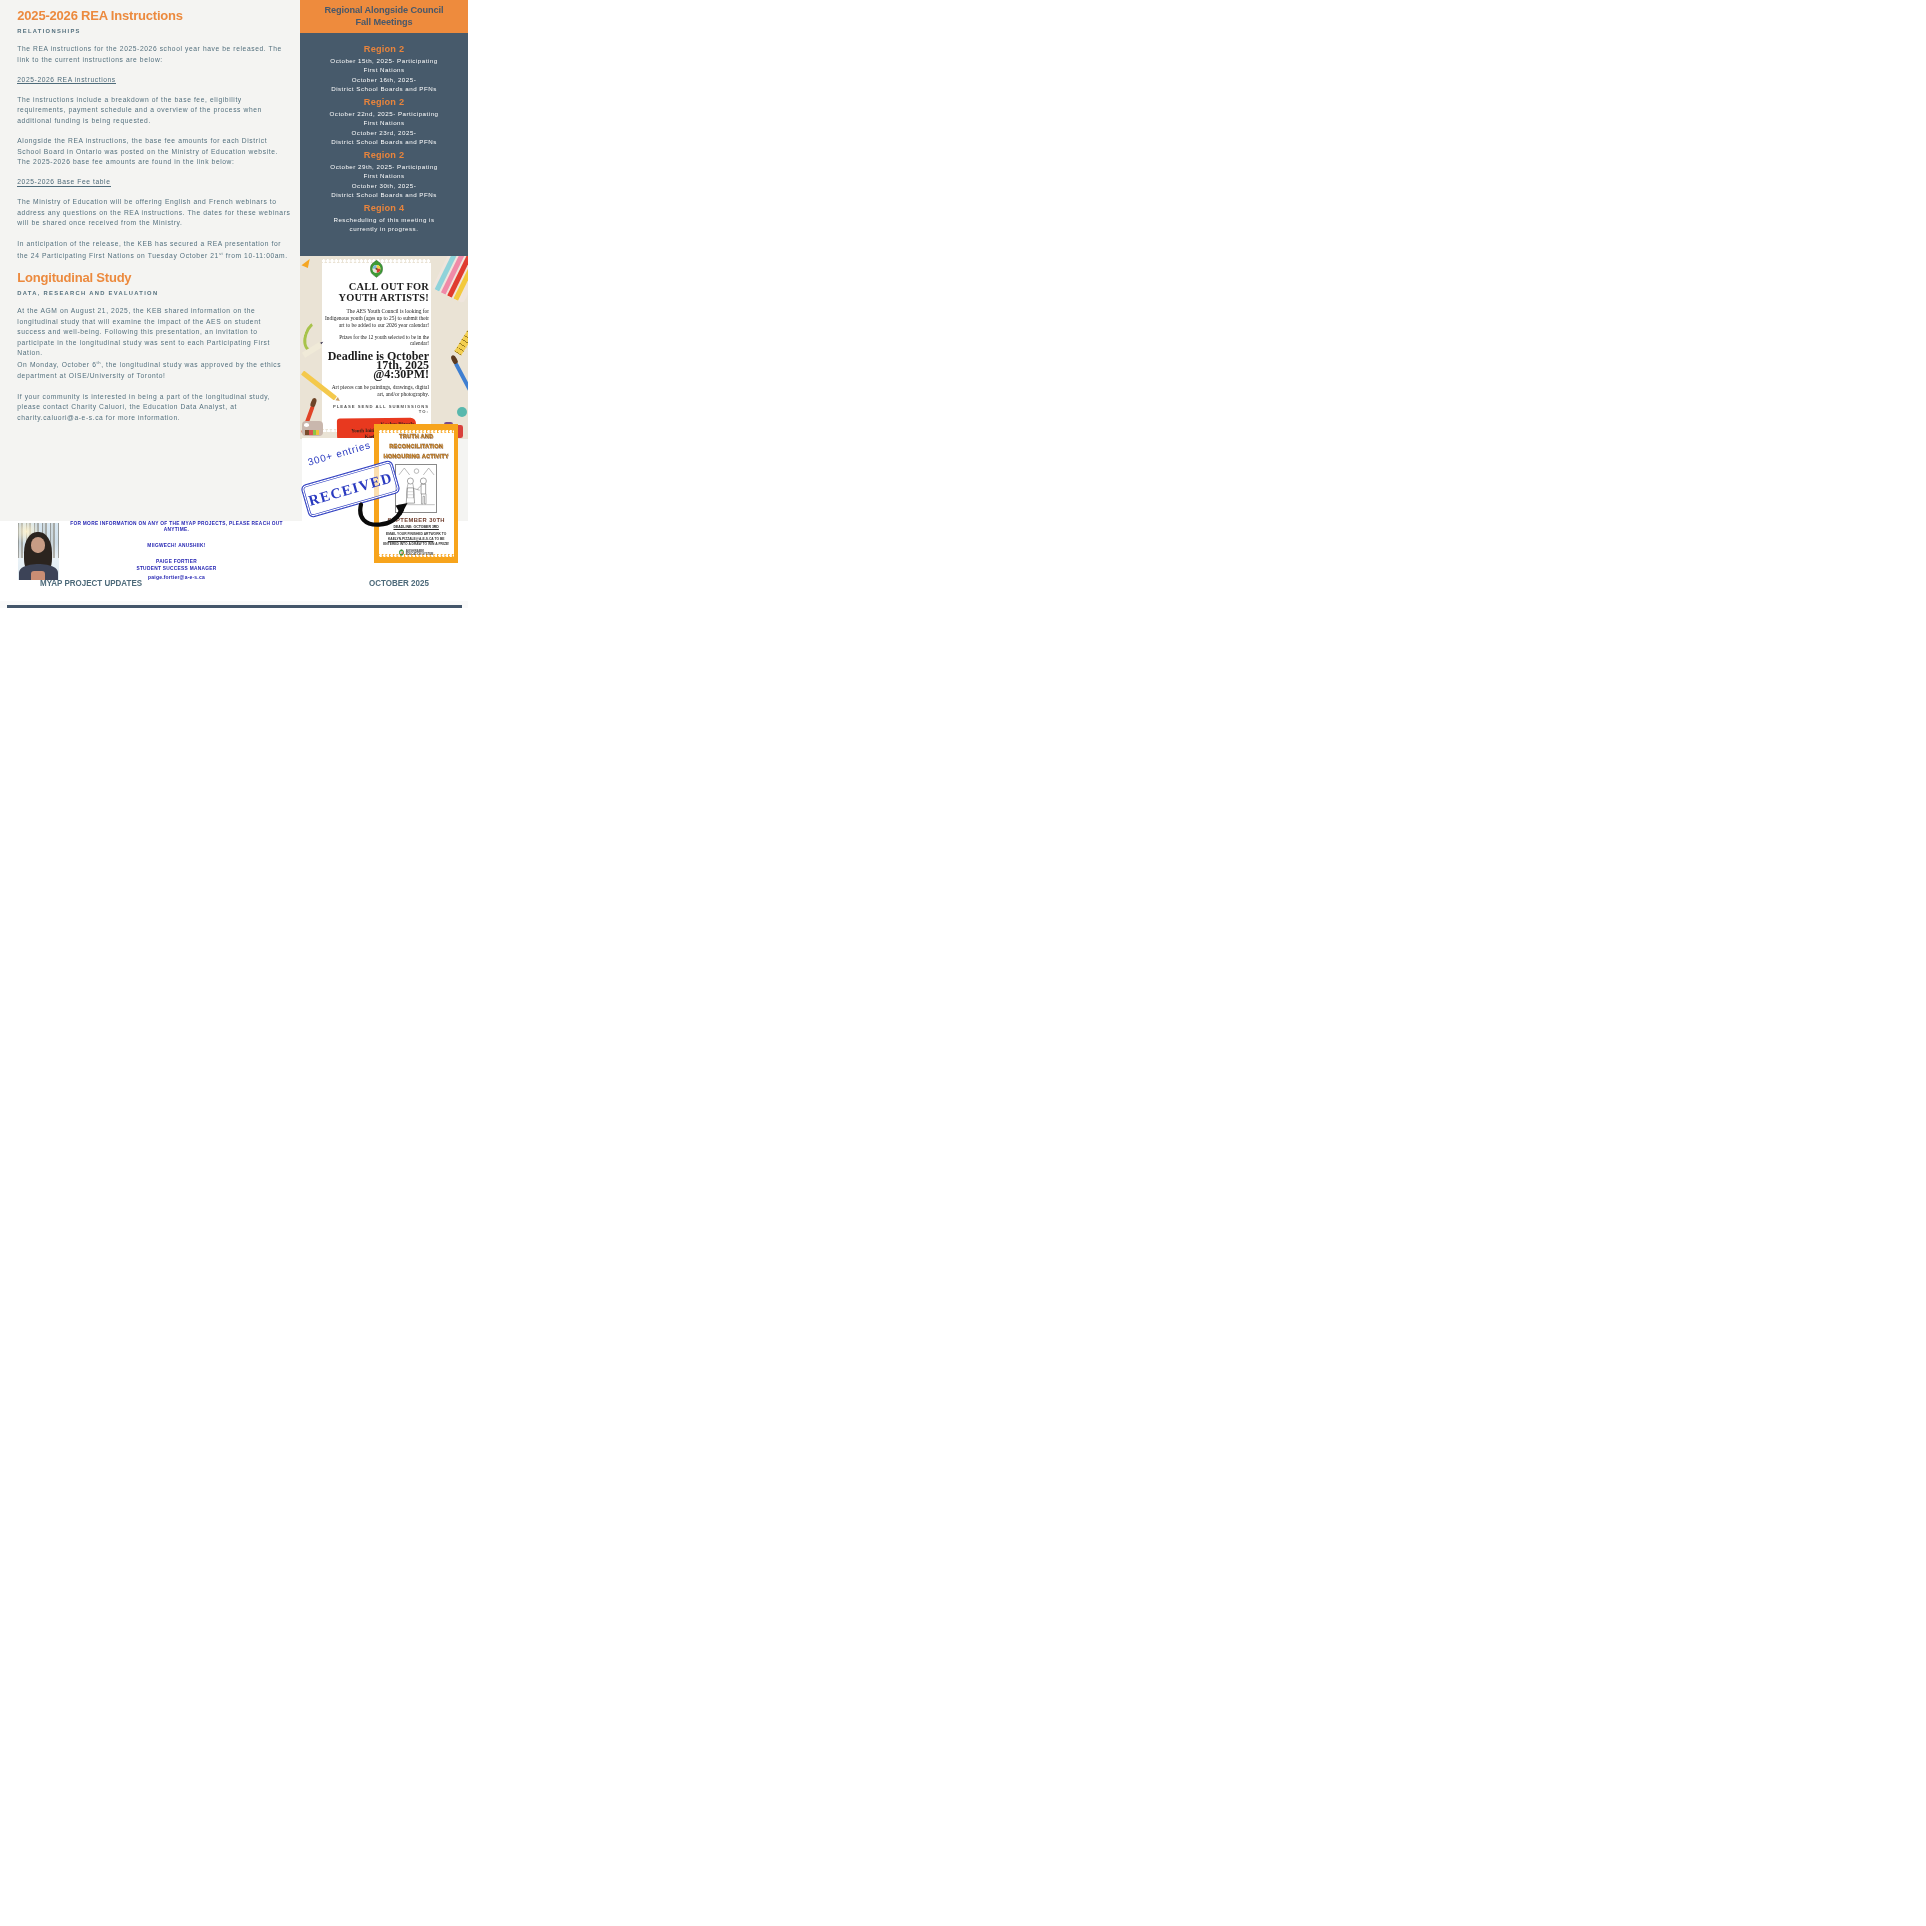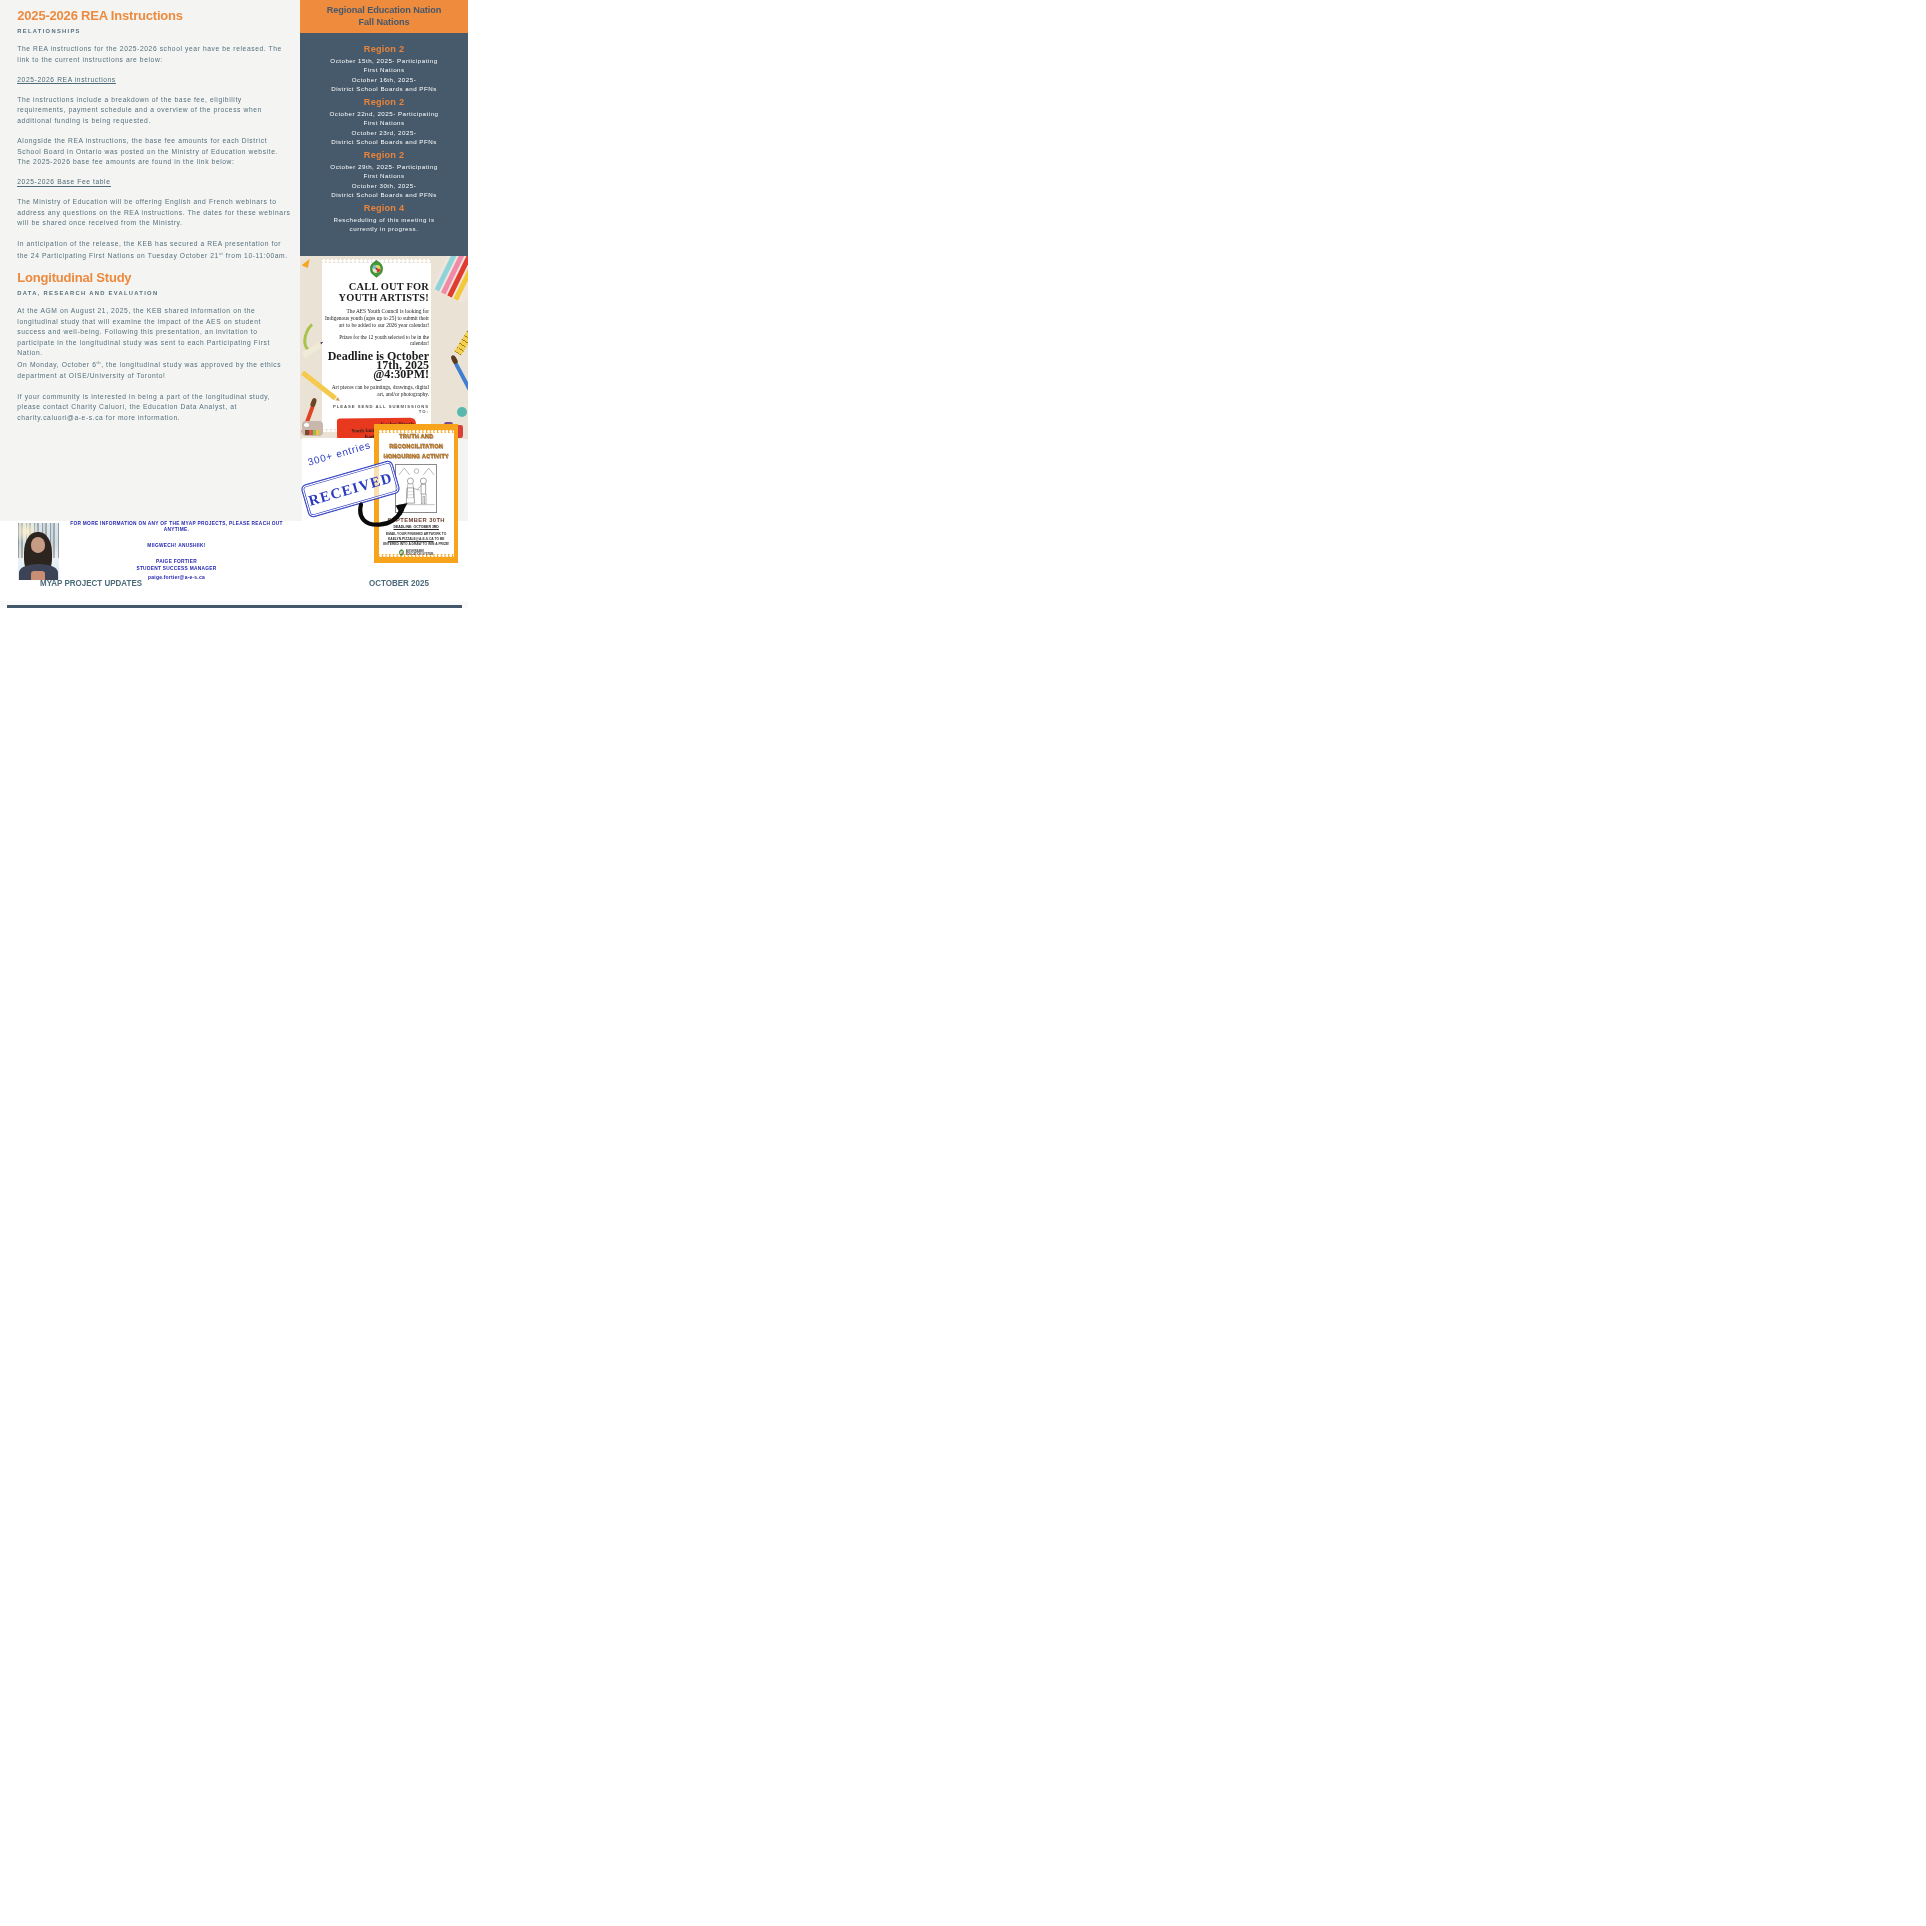--- a/index.html
+++ b/index.html
@@ -184,22 +184,22 @@
   <div class="c-line c-gap3">PAIGE FORTIER</div>
   <div class="c-line c-small-gap">STUDENT SUCCESS MANAGER</div>
   <div class="c-email">paige.fortier@a-e-s.ca</div>
 </div>
 
 <div class="abs footer-left">MYAP PROJECT UPDATES</div>
 <div class="abs footer-right">OCTOBER 2025</div>
 <div class="abs bottom-bar"></div>
 
 <div class="abs rc-header">
-  <div class="t">Regional Education Nation</div>
-  <div class="t">Fall Nations</div>
+  <div class="t">Regional Alongside Council</div>
+  <div class="t">Fall Meetings</div>
 </div>
 
 <div class="abs rc-slate">
   <div class="region-title">Region 2</div>
   <div class="region-line">October 15th, 2025- Participating</div>
   <div class="region-line">First Nations</div>
   <div class="region-line">October 16th, 2025-</div>
   <div class="region-line">District School Boards and PFNs</div>
 
   <div class="region-title">Region 2</div>

